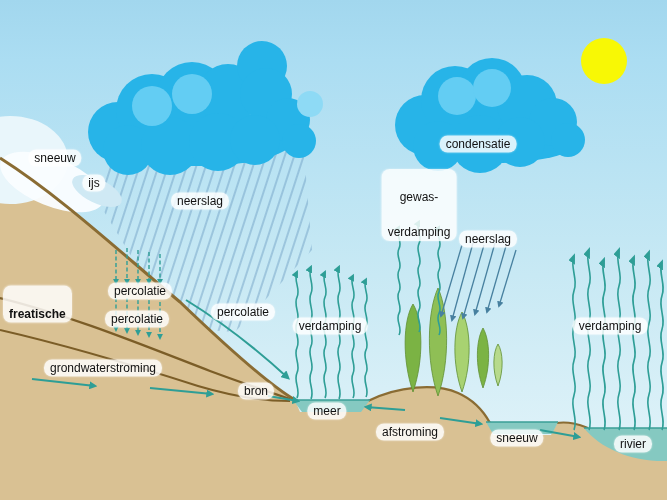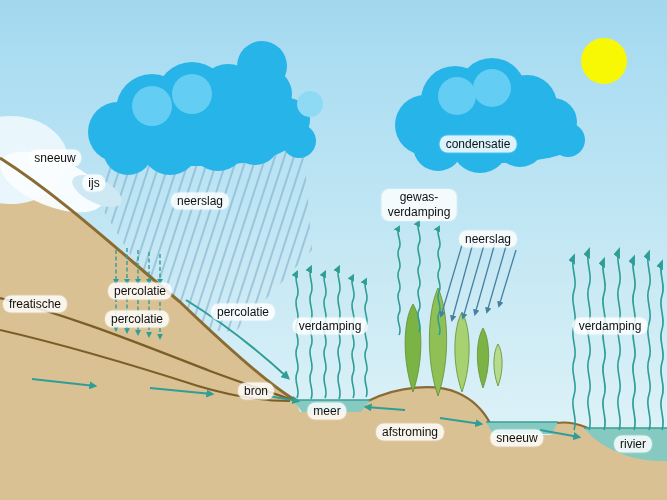--- a/index.html
+++ b/index.html
@@ -8,22 +8,22 @@
     font-family:"Liberation Sans",sans-serif;
   }
   .stage svg{position:absolute;left:0;top:0;}
   .lbl{
     position:absolute;transform:translate(-50%,-50%);
     background:rgba(255,255,255,.83);border-radius:8px;
     padding:1px 6px;font-size:12px;color:#111;
     white-space:nowrap;line-height:1.25;text-align:center;
     box-shadow:0 0 2px rgba(255,255,255,.6);
   }
-  .lbl.anchor-left{transform:translate(0,-50%);text-align:left;}
-  .lbl span{display:block;}
+  .lbl.anchor-left{transform:translate(0,-50%);text-align:left;font-weight:bold;}
+  .lbl span{display:block;margin-top:20px;}
 </style>
 </head>
 <body>
 
 <div class="stage">
 <svg width="667" height="500" viewBox="0 0 667 500">
   <defs>
     <linearGradient id="sky" x1="0" y1="0" x2="0" y2="1">
       <stop offset="0" stop-color="#a2d7ee"></stop>
       <stop offset="0.12" stop-color="#abddf2"></stop>
@@ -191,18 +191,19 @@
 </div>
 <div class="lbl" style="left:488px;top:239px">neerslag</div>
 <div class="lbl anchor-left" style="left:3px;top:304px">
   <span>freatische</span>
 </div>
 <div class="lbl" style="left:140px;top:291px">percolatie</div>
 <div class="lbl" style="left:137px;top:319px">percolatie</div>
 <div class="lbl" style="left:243px;top:312px">percolatie</div>
 <div class="lbl" style="left:330px;top:326px">verdamping</div>
 <div class="lbl" style="left:610px;top:326px">verdamping</div>
+<div class="lbl" style="left:103px;top:368px">grondwaterstroming</div>
 <div class="lbl" style="left:256px;top:391px">bron</div>
 <div class="lbl" style="left:327px;top:411px">meer</div>
 <div class="lbl" style="left:410px;top:432px">afstroming</div>
 <div class="lbl" style="left:517px;top:438px">sneeuw</div>
 <div class="lbl" style="left:633px;top:444px">rivier</div>
 </div>
 
 </body></html>

